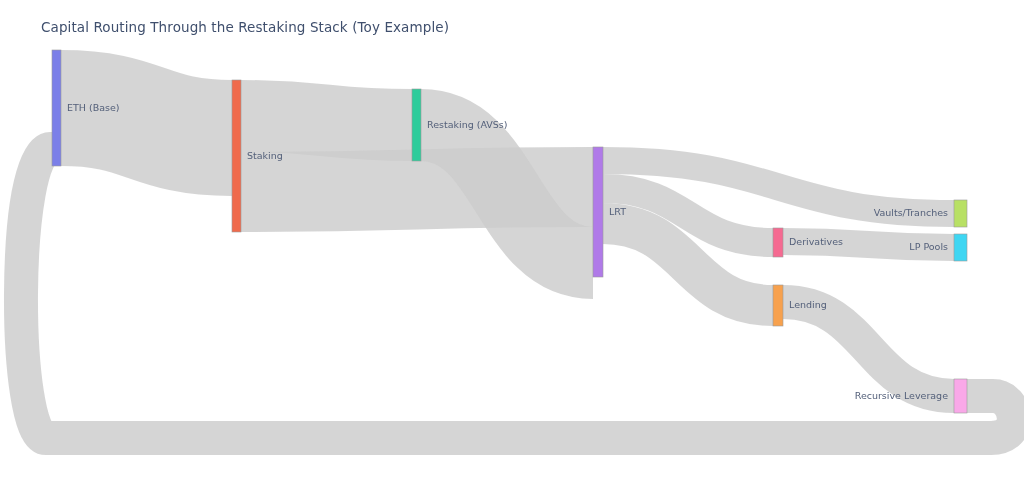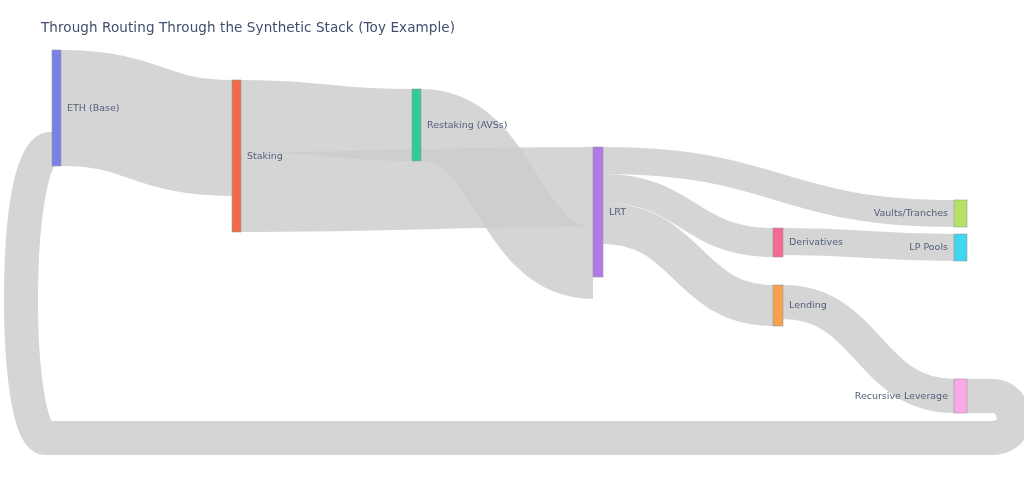--- a/index.html
+++ b/index.html
@@ -48,21 +48,21 @@
     font-family: "DejaVu Sans", sans-serif;
     font-size: 9.5px;
     fill: #54607a;
     dominant-baseline: middle;
   }
 </style>
 </head>
 <body>
 
 <div id="figure">
-  <div id="chart-title">Through Routing Through the Synthetic Stack (Toy Example)</div>
+  <div id="chart-title">Capital Routing Through the Restaking Stack (Toy Example)</div>
   <svg id="sankey-svg" width="1024" height="483">
     <g id="links-layer">
         <path d="M61,108 C146.5,108 146.5,138 232,138" class="link-path" stroke-width="116"></path>
         <path d="M241,116 C326.5,116 326.5,125 412,125" class="link-path" stroke-width="72"></path>
         <path d="M241,192 C417,192 417,187 593,187" class="link-path" stroke-width="80"></path>
         <path d="M421,125 C507,125 507,263 593,263" class="link-path" stroke-width="72"></path>
         <path d="M603,160.5 C778.5,160.5 778.5,213.5 954,213.5" class="link-path" stroke-width="27"></path>
         <path d="M603,188.5 C688,188.5 688,242.5 773,242.5" class="link-path" stroke-width="29"></path>
         <path d="M603,223.5 C688,223.5 688,305.5 773,305.5" class="link-path" stroke-width="41"></path>
         <path d="M783,241.5 C868.5,241.5 868.5,247.5 954,247.5" class="link-path" stroke-width="27"></path>

